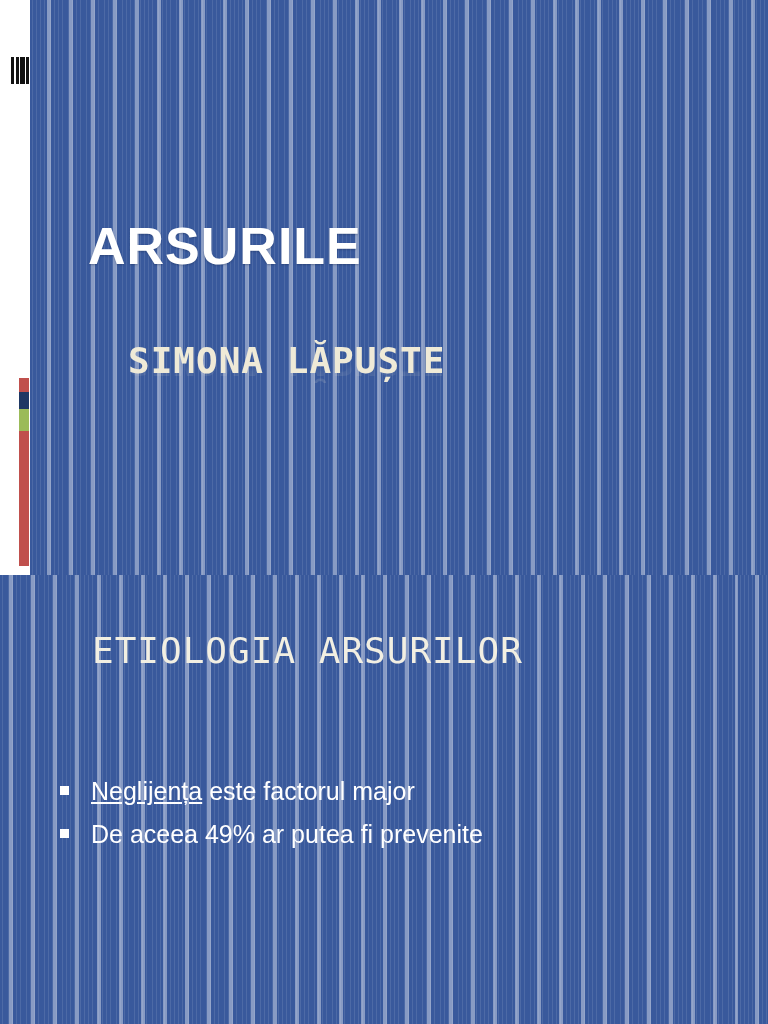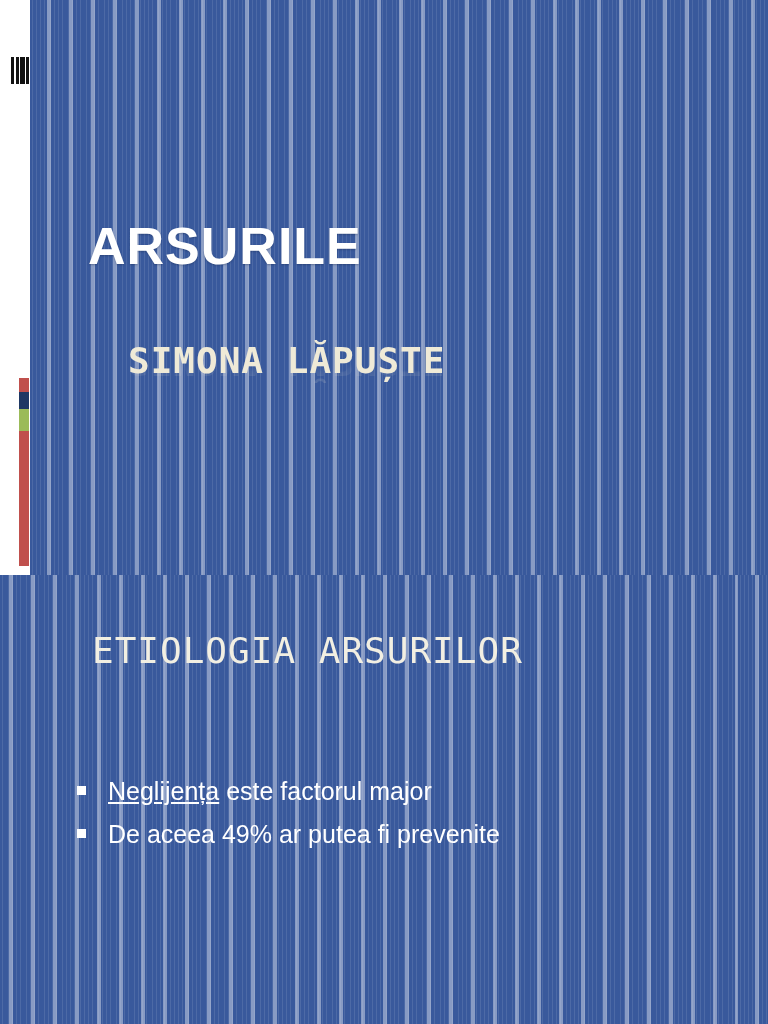--- a/index.html
+++ b/index.html
@@ -165,21 +165,21 @@
     font-family: "DejaVu Sans Mono", monospace;
     font-weight: normal;
     font-size: 36px;
     letter-spacing: 1px;
     color: #f2efe2;
     white-space: nowrap;
   }
 
   #bullets {
     position: absolute;
-    left: 77px;
+    left: 60px;
     top: 778px;
     width: 600px;
     margin: 0;
     padding: 0;
     list-style: none;
   }
   #bullets li {
     display: flex;
     align-items: baseline;
     margin-bottom: 15px;

